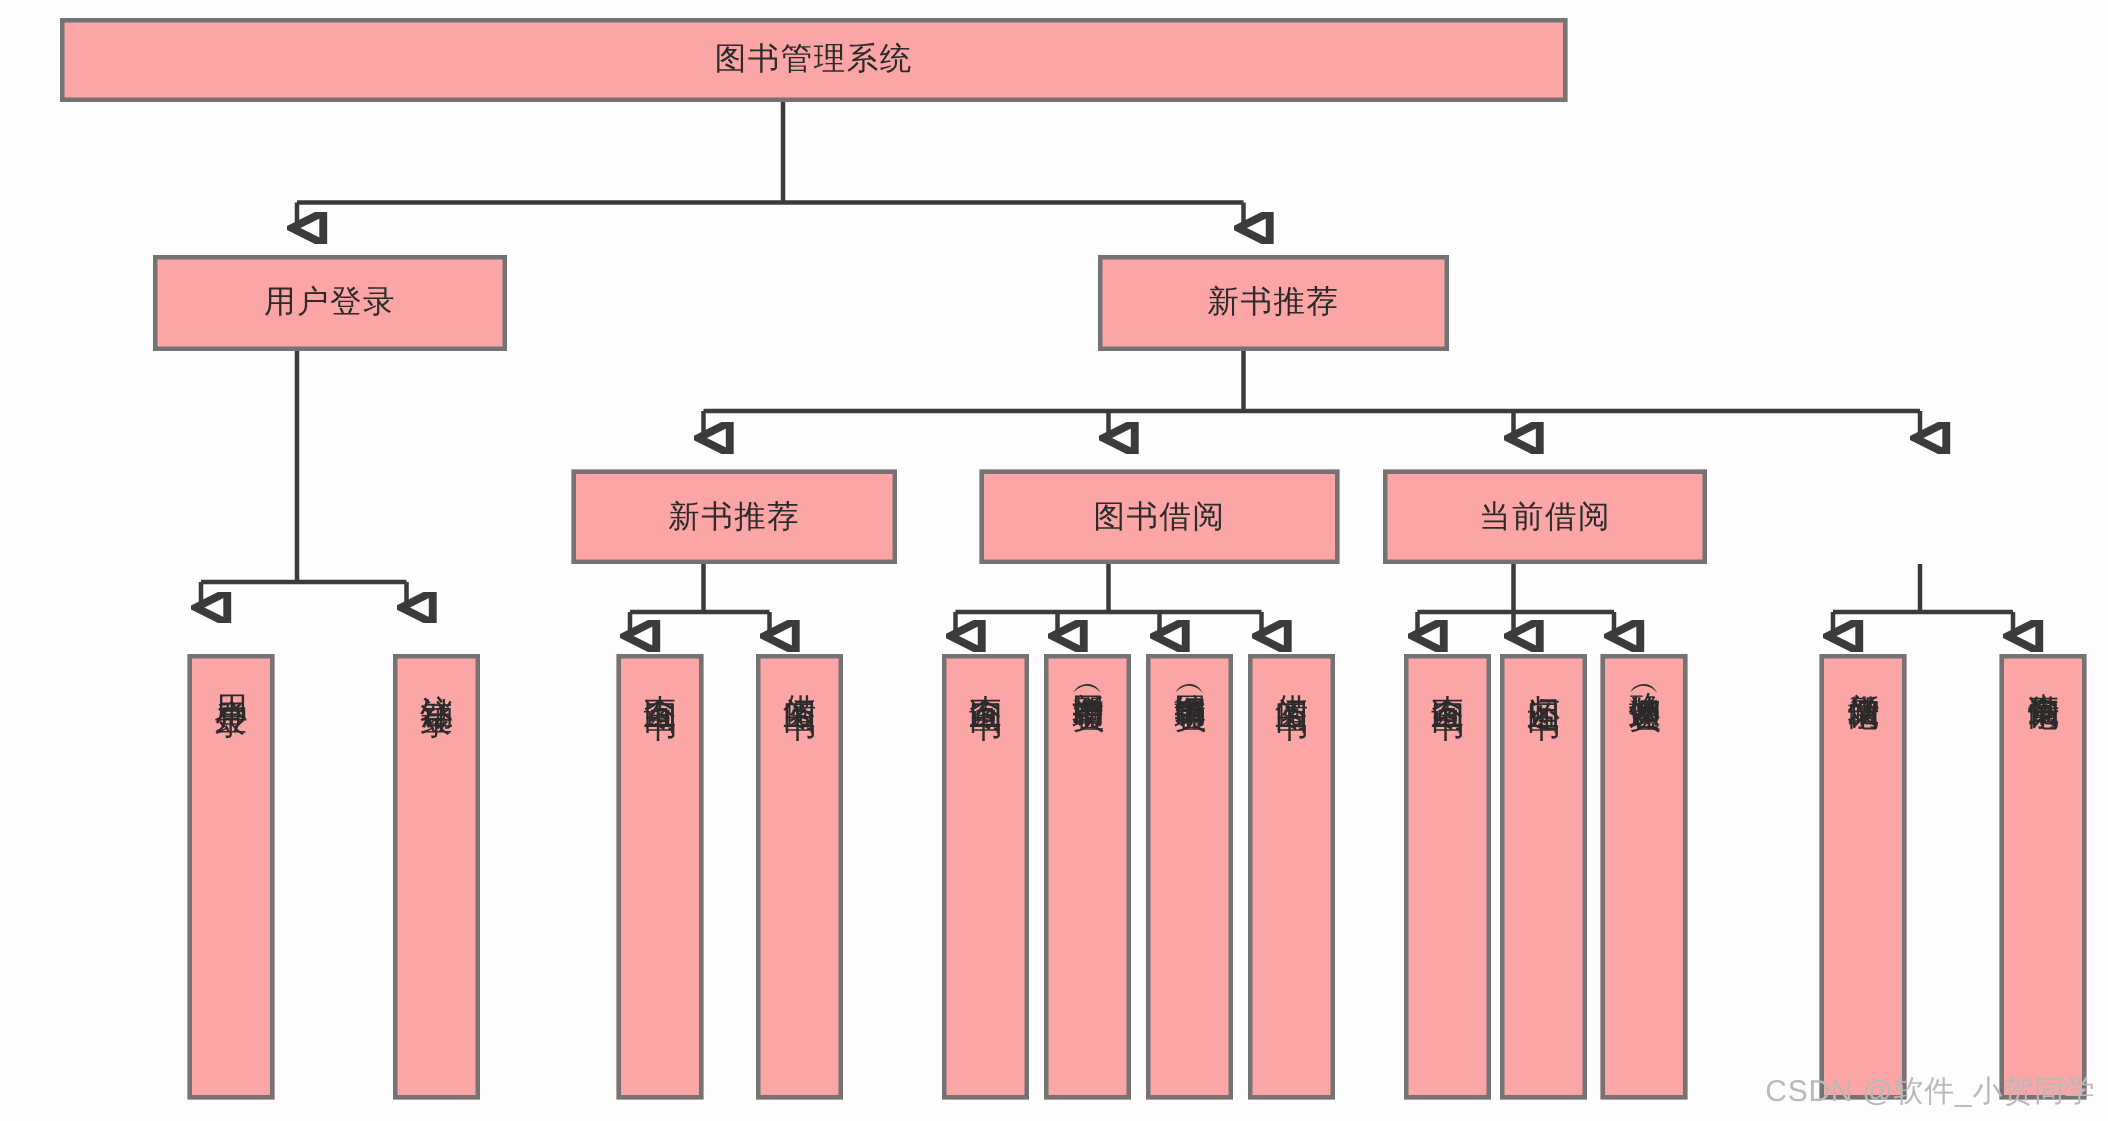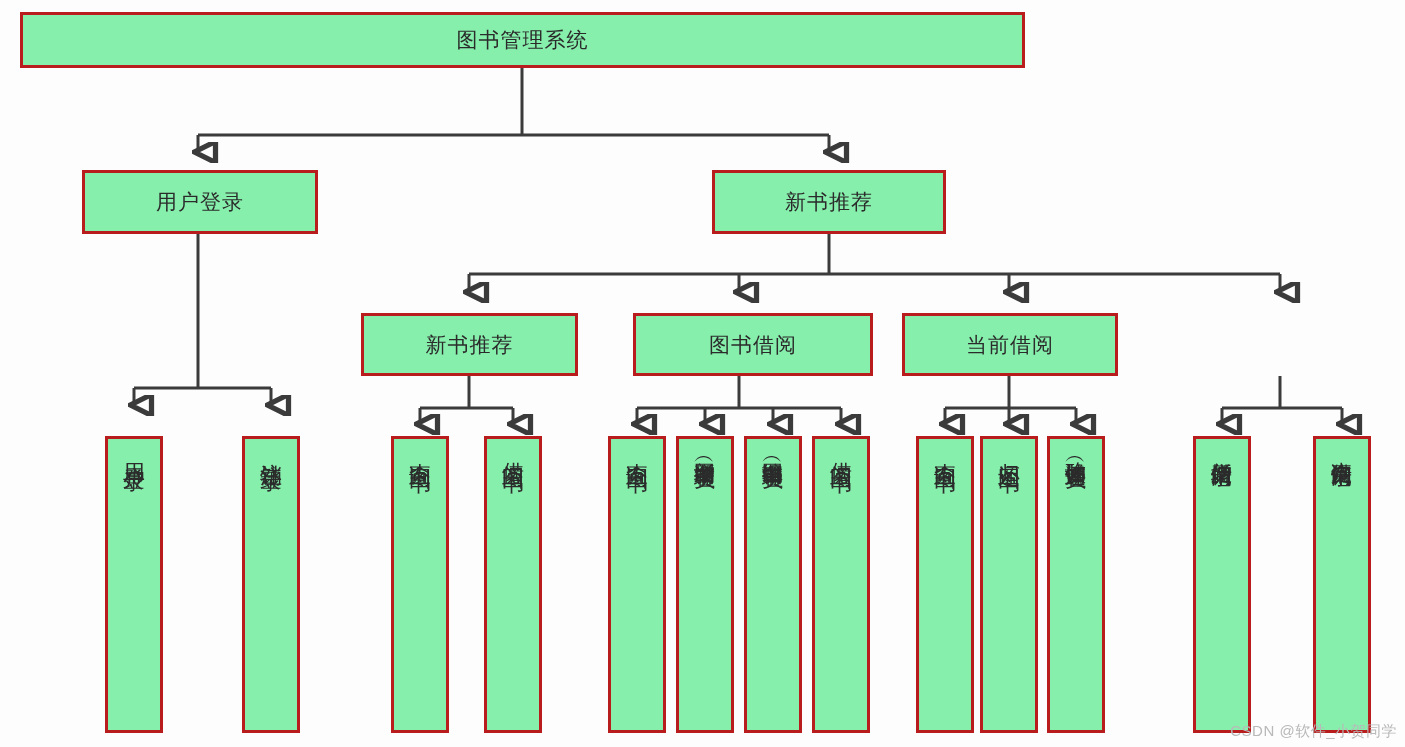--- a/index.html
+++ b/index.html
@@ -8,26 +8,27 @@
     background:#fdfdfd;
     font-family:"Liberation Sans","DejaVu Sans",sans-serif;
     overflow:hidden;
     position:relative;
   }
   #diagram{position:absolute;left:0;top:0;width:1405px;height:747px;}
 
   .node{
     position:absolute;
     box-sizing:border-box;
-    border:3px solid #b91c1c;
-    background:#86efac;
+    border:3px solid #737373;
+    background:#fca5a5;
     display:flex;
     align-items:center;
     justify-content:center;
     color:#2b2b2b;
+    margin-left:20px;
   }
   .node .label{
     font-size:21px;
     line-height:1.12;
     letter-spacing:1px;
     white-space:nowrap;
     color:#2b2b2b;
   }
   
   .leaf{
@@ -45,21 +46,21 @@
   }
   .leaf.tall .label{
     font-size:21px;
     letter-spacing:1px;
   }
 
   .watermark{
     position:absolute;
     right:8px;
     bottom:6px;
-    font-size:15px;
+    font-size:20px;
     color:#b9b9b9;
     letter-spacing:0.5px;
     white-space:nowrap;
   }
   svg.links{position:absolute;left:0;top:0;width:1405px;height:747px;pointer-events:none;}
   svg.links path,svg.links line{stroke:#3b3b3b;stroke-width:3;fill:none;}
 </style>
 </head>
 <body>
 

